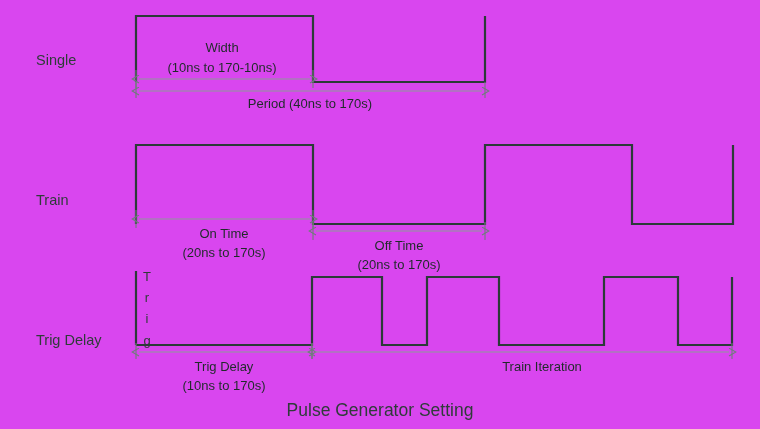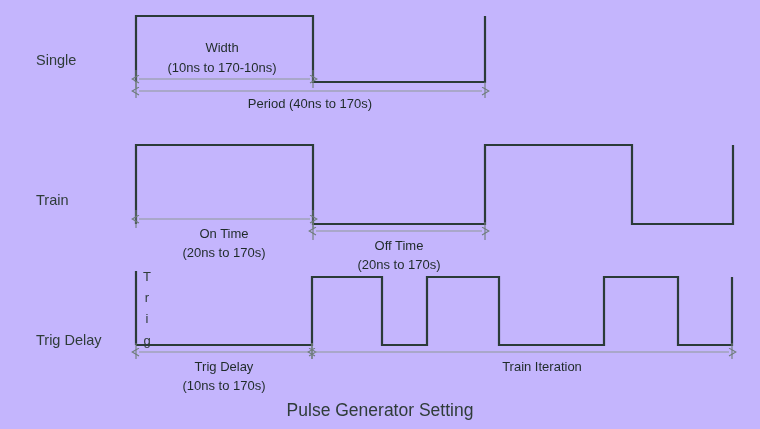--- a/index.html
+++ b/index.html
@@ -11,21 +11,21 @@
     width: 760px;
     height: 429px;
     font-family: "Liberation Sans", sans-serif;
     color: #2f3c39;
     overflow: hidden;
   }
   #stage {
     position: relative;
     width: 760px;
     height: 429px;
-    background: #c4b5fd;
+    background: #d946ef;
   }
   #diagram {
     position: absolute;
     left: 0;
     top: 0;
     width: 760px;
     height: 429px;
   }
   .wave {
     fill: none;

